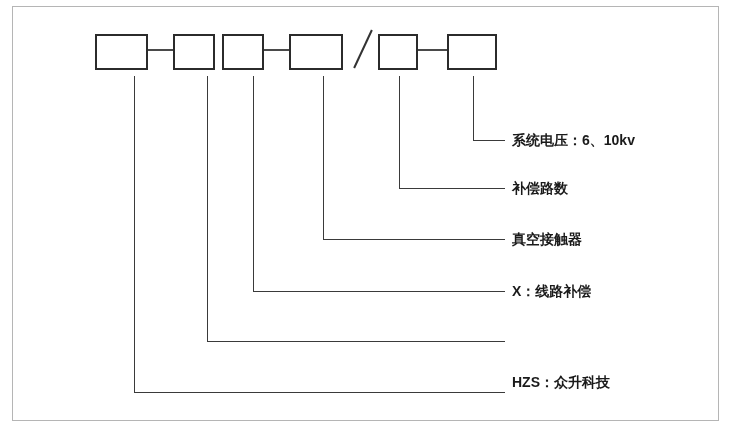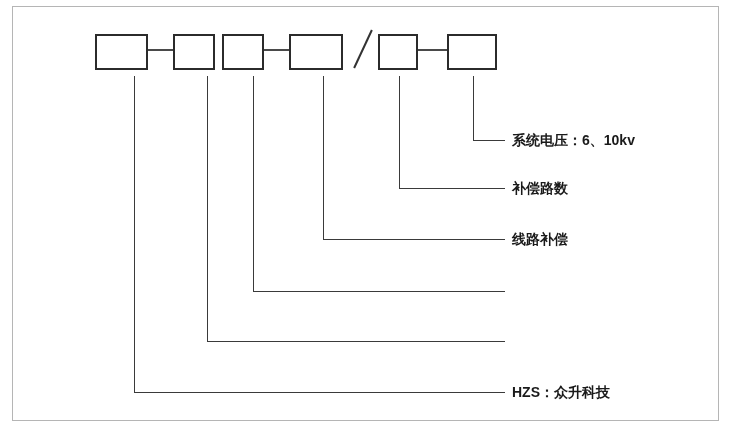--- a/index.html
+++ b/index.html
@@ -70,22 +70,25 @@
 
   <div class="label" style="top:131px">
     <span class="prefix">系统电压：</span><span class="txt bold">6、10kv</span>
   </div>
 
   <div class="label" style="top:179px">
     <span class="prefix"></span><span class="txt">补偿路数</span>
   </div>
 
   <div class="label" style="top:230px">
-    <span class="prefix"></span><span class="txt">线路补偿</span>
+    <span class="prefix"></span><span class="txt">真空接触器</span>
+  </div>
+
+  <div class="label" style="top:282px">
+    <span class="prefix">X：</span><span class="txt">线路补偿</span>
   </div>
 
 
-
-  <div class="label" style="top:383px">
+  <div class="label" style="top:373px">
     <span class="prefix">HZS：</span><span class="txt">众升科技</span>
   </div>
 
 </div>
 
 </body></html>

